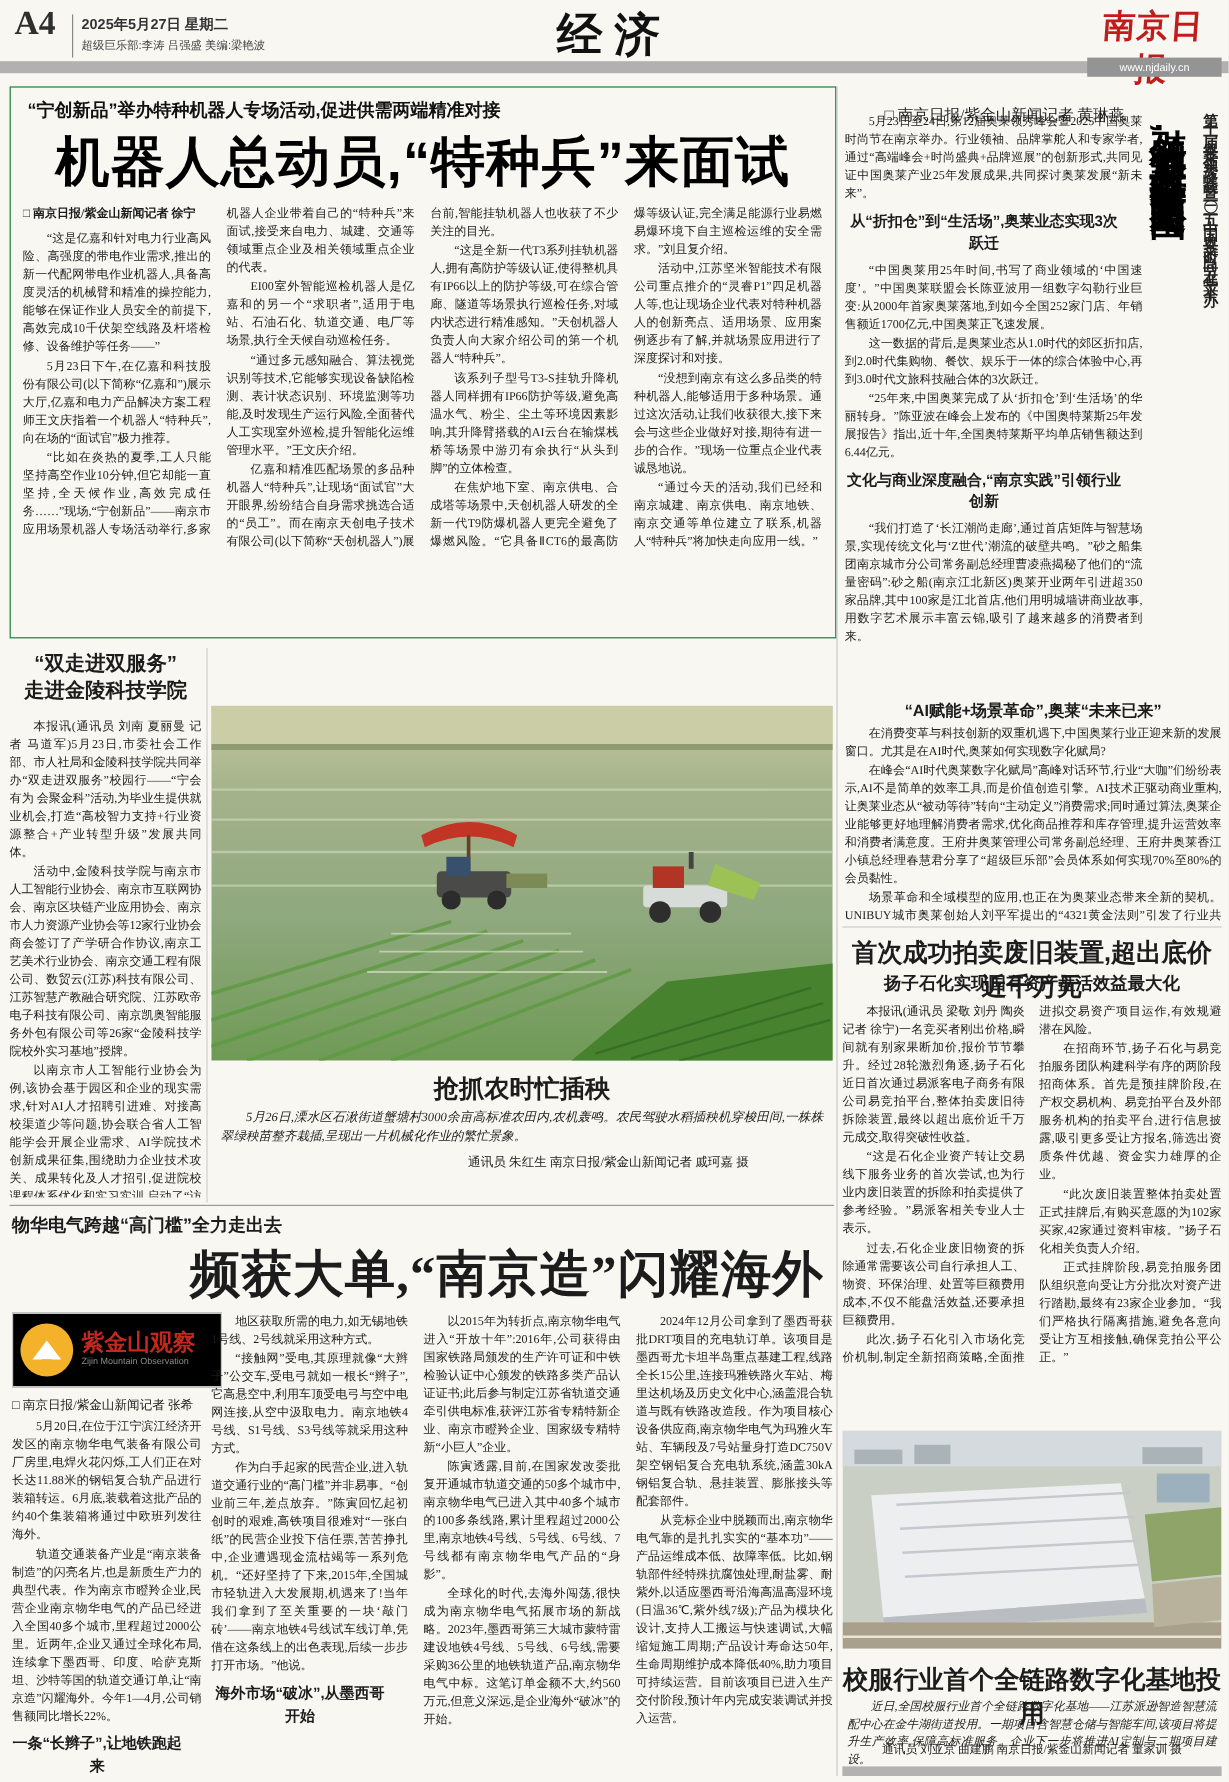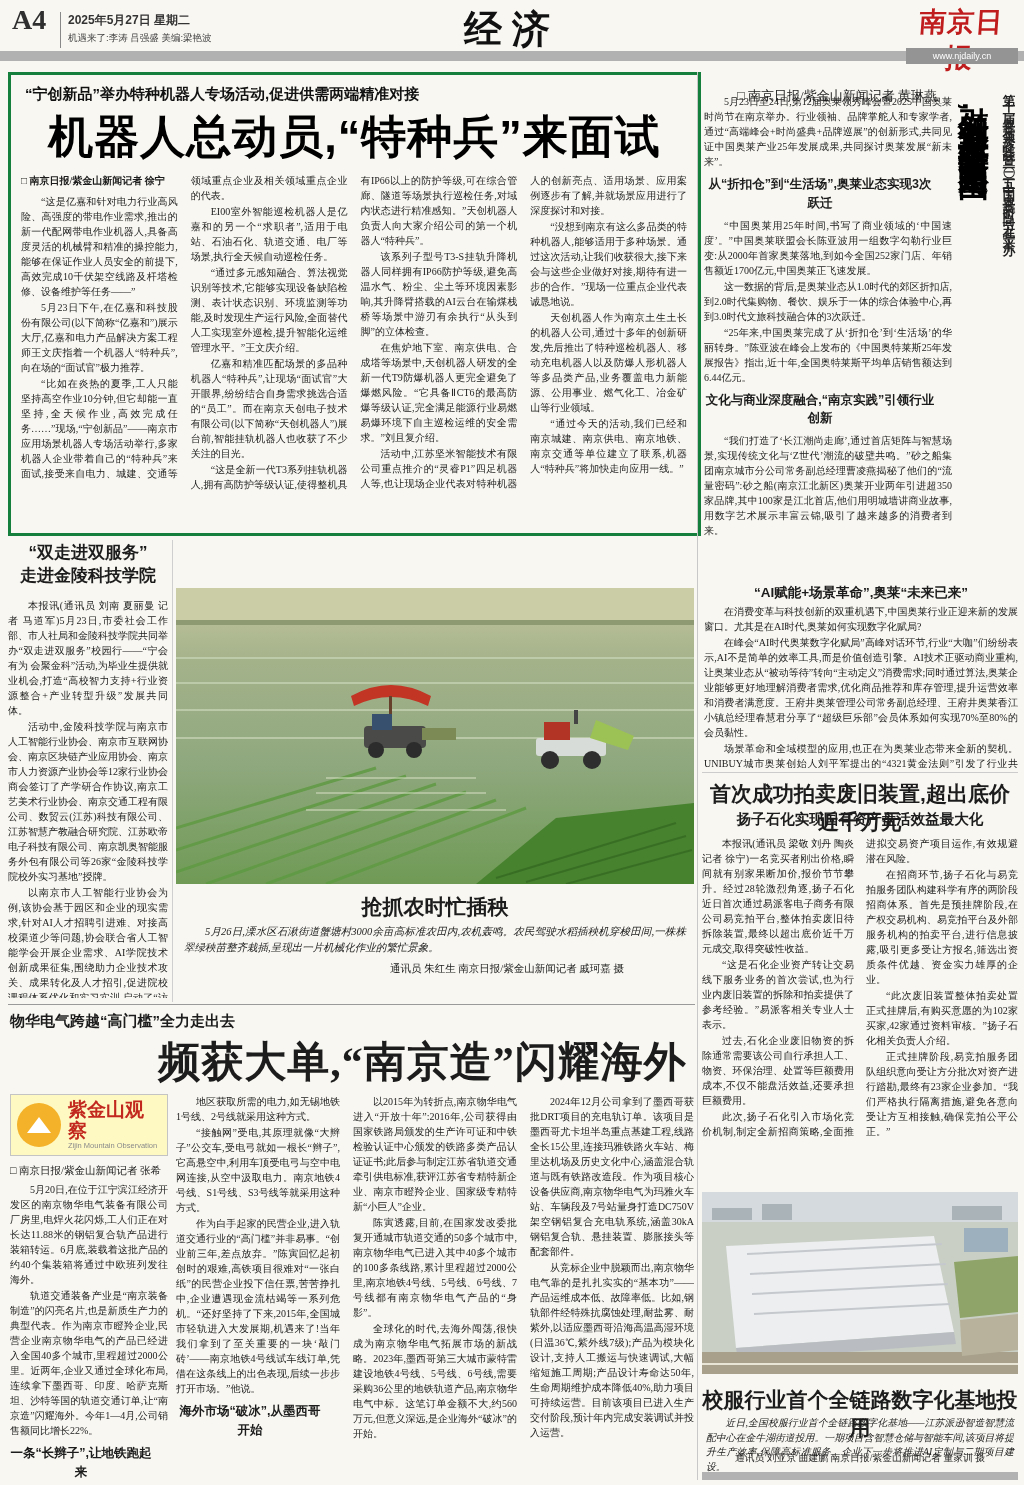--- a/index.html
+++ b/index.html
@@ -22,21 +22,21 @@
   .hdr-bar-right{position:absolute;right:6px;top:48px;width:112px;height:16px;background:#949494;
                  color:#fff;font-size:9px;text-align:center;line-height:16px;
                  font-family:"Liberation Sans",sans-serif;}
   
   .fp{margin:0 0 1px 0;text-indent:2em;text-align:justify;}
   .k-h{font-weight:700;text-indent:0;text-align:center;font-size:1.25em;margin:6px 16px 5px 0;
        font-family:"Liberation Sans",sans-serif;}
   .k-by{text-indent:0;margin:0 0 6px 0;font-weight:700;}
   .flow{overflow:hidden;line-height:1.5;}
   
-  .robot-box{position:absolute;left:8px;top:72px;width:687px;height:458px;border:3px solid #15803d;}
+  .robot-box{position:absolute;left:8px;top:72px;width:687px;height:458px;border:1px solid #15803d;}
   .robot-kicker{position:absolute;left:14px;top:10px;font-size:15px;font-weight:700;color:#111;
                 font-family:"Liberation Sans",sans-serif;}
   .robot-headline{position:absolute;left:0;top:32px;width:100%;text-align:center;font-size:45px;
                   font-weight:900;color:#000;font-family:"Liberation Sans",sans-serif;letter-spacing:1px;}
   .robot-flow{position:absolute;left:10px;top:98px;width:666px;height:350px;
               column-count:4;column-gap:13px;font-size:10px;}
   
   .side-art{position:absolute;left:8px;top:542px;width:160px;}
   .side-title{font-size:17px;font-weight:900;text-align:center;line-height:1.35;
               font-family:"Liberation Sans",sans-serif;margin-bottom:10px;}
@@ -48,22 +48,22 @@
               font-weight:900;font-family:"Liberation Sans",sans-serif;}
   .cap1-text{position:absolute;left:184px;top:924px;width:502px;font-size:10.5px;line-height:1.55;
              text-indent:2em;text-align:justify;font-style:italic;}
   .cap1-credit{position:absolute;left:184px;top:962px;width:440px;text-align:right;font-size:10.5px;}
   
   .hr1{position:absolute;left:8px;top:1004px;width:687px;height:1px;background:#9a9a9a;}
   .wh-kicker{position:absolute;left:10px;top:1012px;font-size:15px;font-weight:700;
              font-family:"Liberation Sans",sans-serif;}
   .wh-headline{position:absolute;left:150px;top:1034px;width:545px;text-align:center;font-size:42px;
                font-weight:900;font-family:"Liberation Serif",serif;letter-spacing:1px;}
-  .zjs-box{position:absolute;left:10px;top:1094px;width:158px;height:62px;border:1px solid #c4c4c4;
-           background:#fef9c3;display:flex;align-items:center;gap:7px;padding:0 6px;box-sizing:border-box;}
+  .zjs-box{position:absolute;left:10px;top:1094px;width:175px;height:62px;border:1px solid #c4c4c4;
+           background:#000000;display:flex;align-items:center;gap:7px;padding:0 6px;box-sizing:border-box;}
   .zjs-logo{width:44px;height:44px;border-radius:50%;background:#f3b229;position:relative;flex:0 0 auto;}
   .zjs-logo:after{content:"";position:absolute;left:10px;top:14px;border-left:12px solid transparent;
                   border-right:12px solid transparent;border-bottom:16px solid #fff;}
   .zjs-logo:before{content:"";position:absolute;left:18px;top:22px;width:8px;height:8px;background:#a5301e;}
   .zjs-txt{line-height:1.1;}
   .zjs-name{color:#c2281e;font-size:19px;font-weight:900;font-family:"Liberation Sans",sans-serif;}
   .zjs-sub{color:#8a8a8a;font-size:7.5px;font-family:"Liberation Sans",sans-serif;}
   .wh-byline{position:absolute;left:10px;top:1164px;font-size:10.5px;}
   .wh-col1{position:absolute;left:10px;top:1182px;width:158px;height:296px;font-size:10px;}
   .wh-main{position:absolute;left:176px;top:1094px;width:518px;height:384px;
@@ -96,21 +96,21 @@
   .bot-bar{position:absolute;left:702px;top:1472px;width:316px;height:8px;background:#b2b2b2;}
 </style>
 </head>
 <body>
 
 <div class="page">
 
   <div class="ed-code">A4</div>
   <div class="hdr-vline"></div>
   <div class="hdr-date">2025年5月27日 星期二</div>
-  <div class="hdr-editors">机遇来了:李涛 吕强盛  美编:梁艳波</div>
+  <div class="hdr-editors">超级巨乐部:李涛 吕强盛  美编:梁艳波</div>
   <div class="section-title">经济</div>
   <div class="masthead">南京日报</div>
   <div class="hdr-bar"></div>
   <div class="hdr-bar-right">www.njdaily.cn</div>
 
   <div class="robot-box">
     <div class="robot-kicker">“宁创新品”举办特种机器人专场活动,促进供需两端精准对接</div>
     <div class="robot-headline">机器人总动员,“特种兵”来面试</div>
     <div class="robot-flow flow">
         <p class="fp k-by">□ 南京日报/紫金山新闻记者 徐宁</p>
@@ -118,21 +118,20 @@
         <p class="fp k-p">5月23日下午,在亿嘉和科技股份有限公司(以下简称“亿嘉和”)展示大厅,亿嘉和电力产品解决方案工程师王文庆指着一个机器人“特种兵”,向在场的“面试官”极力推荐。</p>
         <p class="fp k-p">“比如在炎热的夏季,工人只能坚持高空作业10分钟,但它却能一直坚持,全天候作业,高效完成任务……”现场,“宁创新品”——南京市应用场景机器人专场活动举行,多家机器人企业带着自己的“特种兵”来面试,接受来自电力、城建、交通等领域重点企业及相关领域重点企业的代表。</p>
         <p class="fp k-p">EI00室外智能巡检机器人是亿嘉和的另一个“求职者”,适用于电站、石油石化、轨道交通、电厂等场景,执行全天候自动巡检任务。</p>
         <p class="fp k-p">“通过多元感知融合、算法视觉识别等技术,它能够实现设备缺陷检测、表计状态识别、环境监测等功能,及时发现生产运行风险,全面替代人工实现室外巡检,提升智能化运维管理水平。”王文庆介绍。</p>
         <p class="fp k-p">亿嘉和精准匹配场景的多品种机器人“特种兵”,让现场“面试官”大开眼界,纷纷结合自身需求挑选合适的“员工”。而在南京天创电子技术有限公司(以下简称“天创机器人”)展台前,智能挂轨机器人也收获了不少关注的目光。</p>
         <p class="fp k-p">“这是全新一代T3系列挂轨机器人,拥有高防护等级认证,使得整机具有IP66以上的防护等级,可在综合管廊、隧道等场景执行巡检任务,对域内状态进行精准感知。”天创机器人负责人向大家介绍公司的第一个机器人“特种兵”。</p>
         <p class="fp k-p">该系列子型号T3-S挂轨升降机器人同样拥有IP66防护等级,避免高温水气、粉尘、尘土等环境因素影响,其升降臂搭载的AI云台在输煤栈桥等场景中游刃有余执行“从头到脚”的立体检查。</p>
         <p class="fp k-p">在焦炉地下室、南京供电、合成塔等场景中,天创机器人研发的全新一代T9防爆机器人更完全避免了爆燃风险。“它具备ⅡCT6的最高防爆等级认证,完全满足能源行业易燃易爆环境下自主巡检运维的安全需求。”刘且复介绍。</p>
         <p class="fp k-p">活动中,江苏坚米智能技术有限公司重点推介的“灵睿P1”四足机器人等,也让现场企业代表对特种机器人的创新亮点、适用场景、应用案例逐步有了解,并就场景应用进行了深度探讨和对接。</p>
         <p class="fp k-p">“没想到南京有这么多品类的特种机器人,能够适用于多种场景。通过这次活动,让我们收获很大,接下来会与这些企业做好对接,期待有进一步的合作。”现场一位重点企业代表诚恳地说。</p>
-        <p class="fp k-p">天创机器人作为南京土生土长的机器人公司,通过十多年的创新研发,先后推出了特种巡检机器人、移动充电机器人以及防爆人形机器人等多品类产品,业务覆盖电力新能源、公用事业、燃气化工、冶金矿山等行业领域。</p>
         <p class="fp k-p">“通过今天的活动,我们已经和南京城建、南京供电、南京地铁、南京交通等单位建立了联系,机器人“特种兵”将加快走向应用一线。”</p>
       </div>
   </div>
 
   <div class="side-art">
     <div class="side-title">
       <div>“双走进双服务”</div>
       <div>走进金陵科技学院</div>
     </div>
     <div class="side-flow flow">

